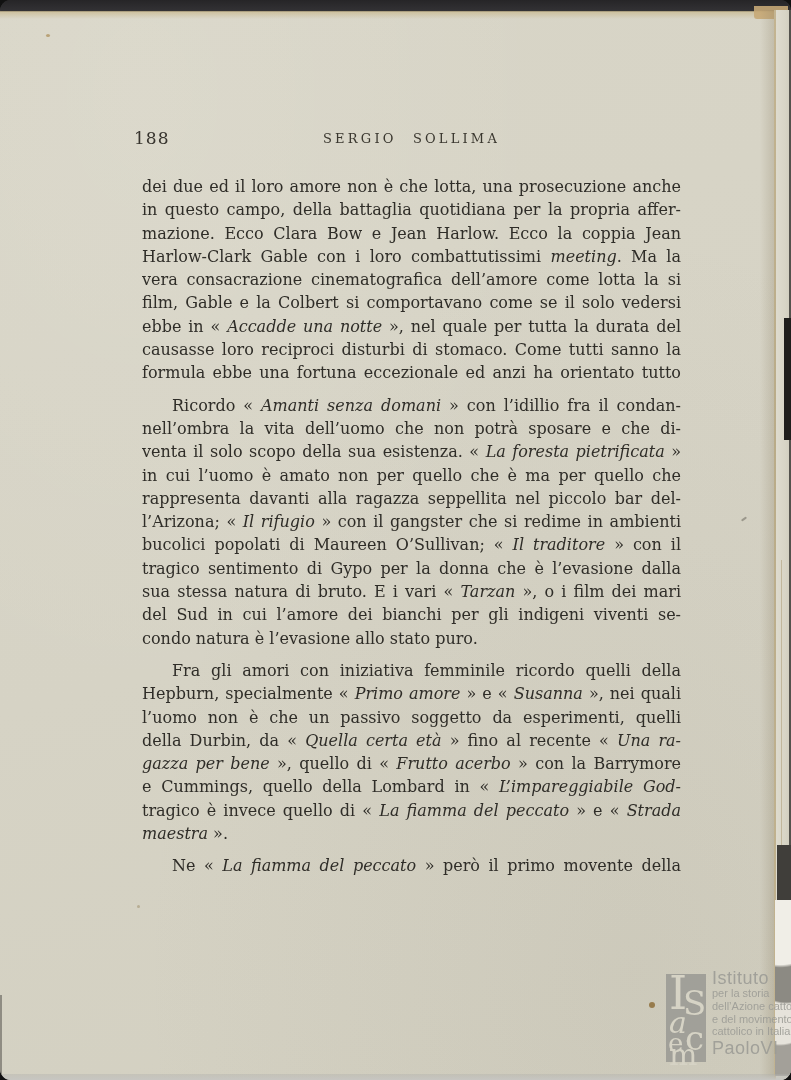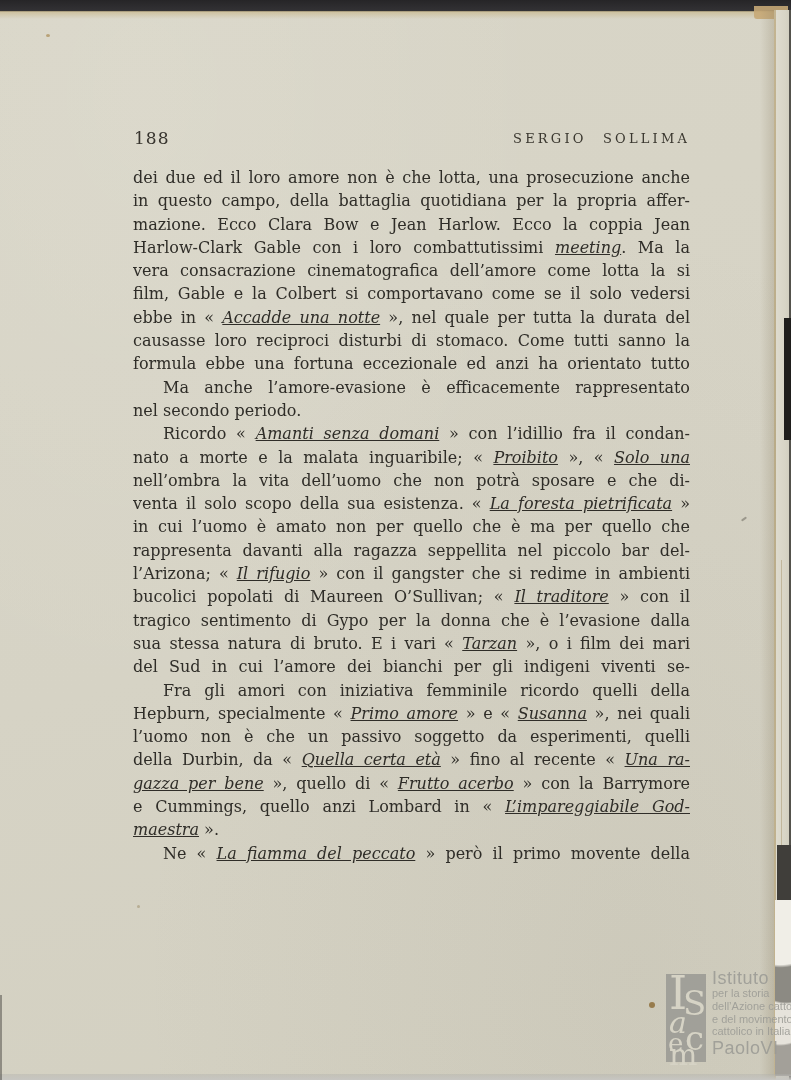--- a/index.html
+++ b/index.html
@@ -1,17 +1,17 @@
 <!DOCTYPE html>
 <html style="--paper: #d8d5c7; --band: #302f30; --wmgray: #9b9b95;"><head>
 <meta charset="utf-8">
 <style>
   html,body{margin:0;padding:0;background:#111;}
   .scan{position:relative;width:791px;height:1080px;overflow:hidden;
-        background:var(--band,#302f30);font-family:"DejaVu Serif",serif;}
+        background:var(--band,#302f30);font-family:"DejaVu Serif",serif;border-radius:11px;}
 
   
   .page{position:absolute;left:0;top:10px;width:791px;height:1070px;
         background:
           radial-gradient(ellipse at 18% 8%, rgba(255,255,248,.10), transparent 45%),
           radial-gradient(ellipse at 80% 90%, rgba(120,115,100,.08), transparent 55%),
           linear-gradient(165deg, var(--paper,#dad7c9) 0%, #d6d3c5 55%, #d3d0c1 100%);}
   .top-band{position:absolute;left:0;top:0;width:791px;height:12px;
         background:linear-gradient(#262527,#343336);}
   .top-edge-tan{position:absolute;left:0;top:11px;width:791px;height:8px;
@@ -49,32 +49,32 @@
   
   .speck{position:absolute;border-radius:50%;}
   .sp1{left:649px;top:1002px;width:6px;height:6px;background:#8a6832;opacity:.8;}
   .sp2{left:46px;top:34px;width:4px;height:3px;background:#ab8c54;opacity:.7;}
   .sp3{left:741px;top:518px;width:6px;height:2px;background:#6e6a60;opacity:.55;transform:rotate(-35deg);border-radius:2px;}
   .sp5{left:137px;top:905px;width:3px;height:3px;background:#9a8a64;opacity:.5;}
 
   
   .pagenum{position:absolute;left:134px;top:118px;font-size:17px;color:#37342e;
         letter-spacing:1px;}
-  .runhead{position:absolute;left:133px;top:121px;width:557px;text-align:right;
+  .runhead{position:absolute;left:133px;top:121px;width:557px;text-align:center;
         font-size:13px;letter-spacing:3.2px;word-spacing:9px;color:#3a372f;}
 
   
   .body-text{position:absolute;left:133px;top:156px;width:557px;color:#2f2d28;
         font-size:16px;}
-  .para{margin:0;}
+  .para{margin:9px;}
   .line{height:23.3px;line-height:23.3px;overflow:hidden;
         text-align:justify;text-align-last:justify;}
   .line.nj{text-align-last:left;}
   .line.ind{text-indent:30px;}
-  .it{font-style:italic;text-decoration:underline;}
+  .it{font-style:italic;}
 
   
   .watermark{position:absolute;left:666px;top:970px;width:220px;height:100px;
         opacity:.88;font-family:"Liberation Sans",sans-serif;}
   .wm-logo{position:absolute;left:0;top:4px;width:40px;height:88px;
         background:var(--wmgray,#9a9a94);}
   .wm-logo span{position:absolute;font-family:"DejaVu Serif",serif;
         color:var(--paper,#d7d4c6);line-height:1;}
   .l-I{left:3px;top:-4px;font-size:46px;}
   .l-S{left:17px;top:12px;font-size:34px;}
@@ -101,43 +101,40 @@
           <div class="line"><span>in questo campo, della battaglia quotidiana per la propria affer-</span></div>
           <div class="line"><span>mazione. Ecco Clara Bow e Jean Harlow. Ecco la coppia Jean</span></div>
           <div class="line"><span>Harlow-Clark Gable con i loro combattutissimi </span><span class="it">meeting</span><span>. Ma la</span></div>
           <div class="line"><span>vera consacrazione cinematografica dell’amore come lotta la si</span></div>
           <div class="line"><span>film, Gable e la Colbert si comportavano come se il solo vedersi</span></div>
           <div class="line"><span>ebbe in « </span><span class="it">Accadde una notte</span><span> », nel quale per tutta la durata del</span></div>
           <div class="line"><span>causasse loro reciproci disturbi di stomaco. Come tutti sanno la</span></div>
           <div class="line"><span>formula ebbe una fortuna eccezionale ed anzi ha orientato tutto</span></div>
         </div>
         <div class="para">
-          <div class="line ind"><span>Ma anche l’amore-evasione è efficacemente rappresentato</span></div>
-          <div class="line nj"><span>nel secondo periodo.</span></div>
-        </div>
-        <div class="para">
           <div class="line ind"><span>Ricordo « </span><span class="it">Amanti senza domani</span><span> » con l’idillio fra il condan-</span></div>
-          <div class="line"><span>nato a morte e la malata inguaribile; « </span><span class="it">Proibito</span><span> », « </span><span class="it">Solo una</span></div>
           <div class="line"><span>nell’ombra la vita dell’uomo che non potrà sposare e che di-</span></div>
           <div class="line"><span>venta il solo scopo della sua esistenza. « </span><span class="it">La foresta pietrificata</span><span> »</span></div>
           <div class="line"><span>in cui l’uomo è amato non per quello che è ma per quello che</span></div>
           <div class="line"><span>rappresenta davanti alla ragazza seppellita nel piccolo bar del-</span></div>
           <div class="line"><span>l’Arizona; « </span><span class="it">Il rifugio</span><span> » con il gangster che si redime in ambienti</span></div>
           <div class="line"><span>bucolici popolati di Maureen O’Sullivan; « </span><span class="it">Il traditore</span><span> » con il</span></div>
           <div class="line"><span>tragico sentimento di Gypo per la donna che è l’evasione dalla</span></div>
           <div class="line"><span>sua stessa natura di bruto. E i vari « </span><span class="it">Tarzan</span><span> », o i film dei mari</span></div>
           <div class="line"><span>del Sud in cui l’amore dei bianchi per gli indigeni viventi se-</span></div>
+          <div class="line nj"><span>condo natura è l’evasione allo stato puro.</span></div>
         </div>
         <div class="para">
           <div class="line ind"><span>Fra gli amori con iniziativa femminile ricordo quelli della</span></div>
           <div class="line"><span>Hepburn, specialmente « </span><span class="it">Primo amore</span><span> » e « </span><span class="it">Susanna</span><span> », nei quali</span></div>
           <div class="line"><span>l’uomo non è che un passivo soggetto da esperimenti, quelli</span></div>
           <div class="line"><span>della Durbin, da « </span><span class="it">Quella certa età</span><span> » fino al recente « </span><span class="it">Una ra-</span></div>
           <div class="line"><span class="it">gazza per bene</span><span> », quello di « </span><span class="it">Frutto acerbo</span><span> » con la Barrymore</span></div>
-          <div class="line"><span>e Cummings, quello anzi Lombard in « </span><span class="it">L’impareggiabile God-</span></div>
+          <div class="line"><span>e Cummings, quello della Lombard in « </span><span class="it">L’impareggiabile God-</span></div>
+          <div class="line"><span>tragico è invece quello di « </span><span class="it">La fiamma del peccato</span><span> » e « </span><span class="it">Strada</span></div>
           <div class="line nj"><span class="it">maestra</span><span> ».</span></div>
         </div>
         <div class="para">
           <div class="line ind"><span>Ne « </span><span class="it">La fiamma del peccato</span><span> » però il primo movente della</span></div>
         </div>
       </div>
   </div>
 
   <div class="top-band"></div>
   <div class="top-edge-tan"></div>

